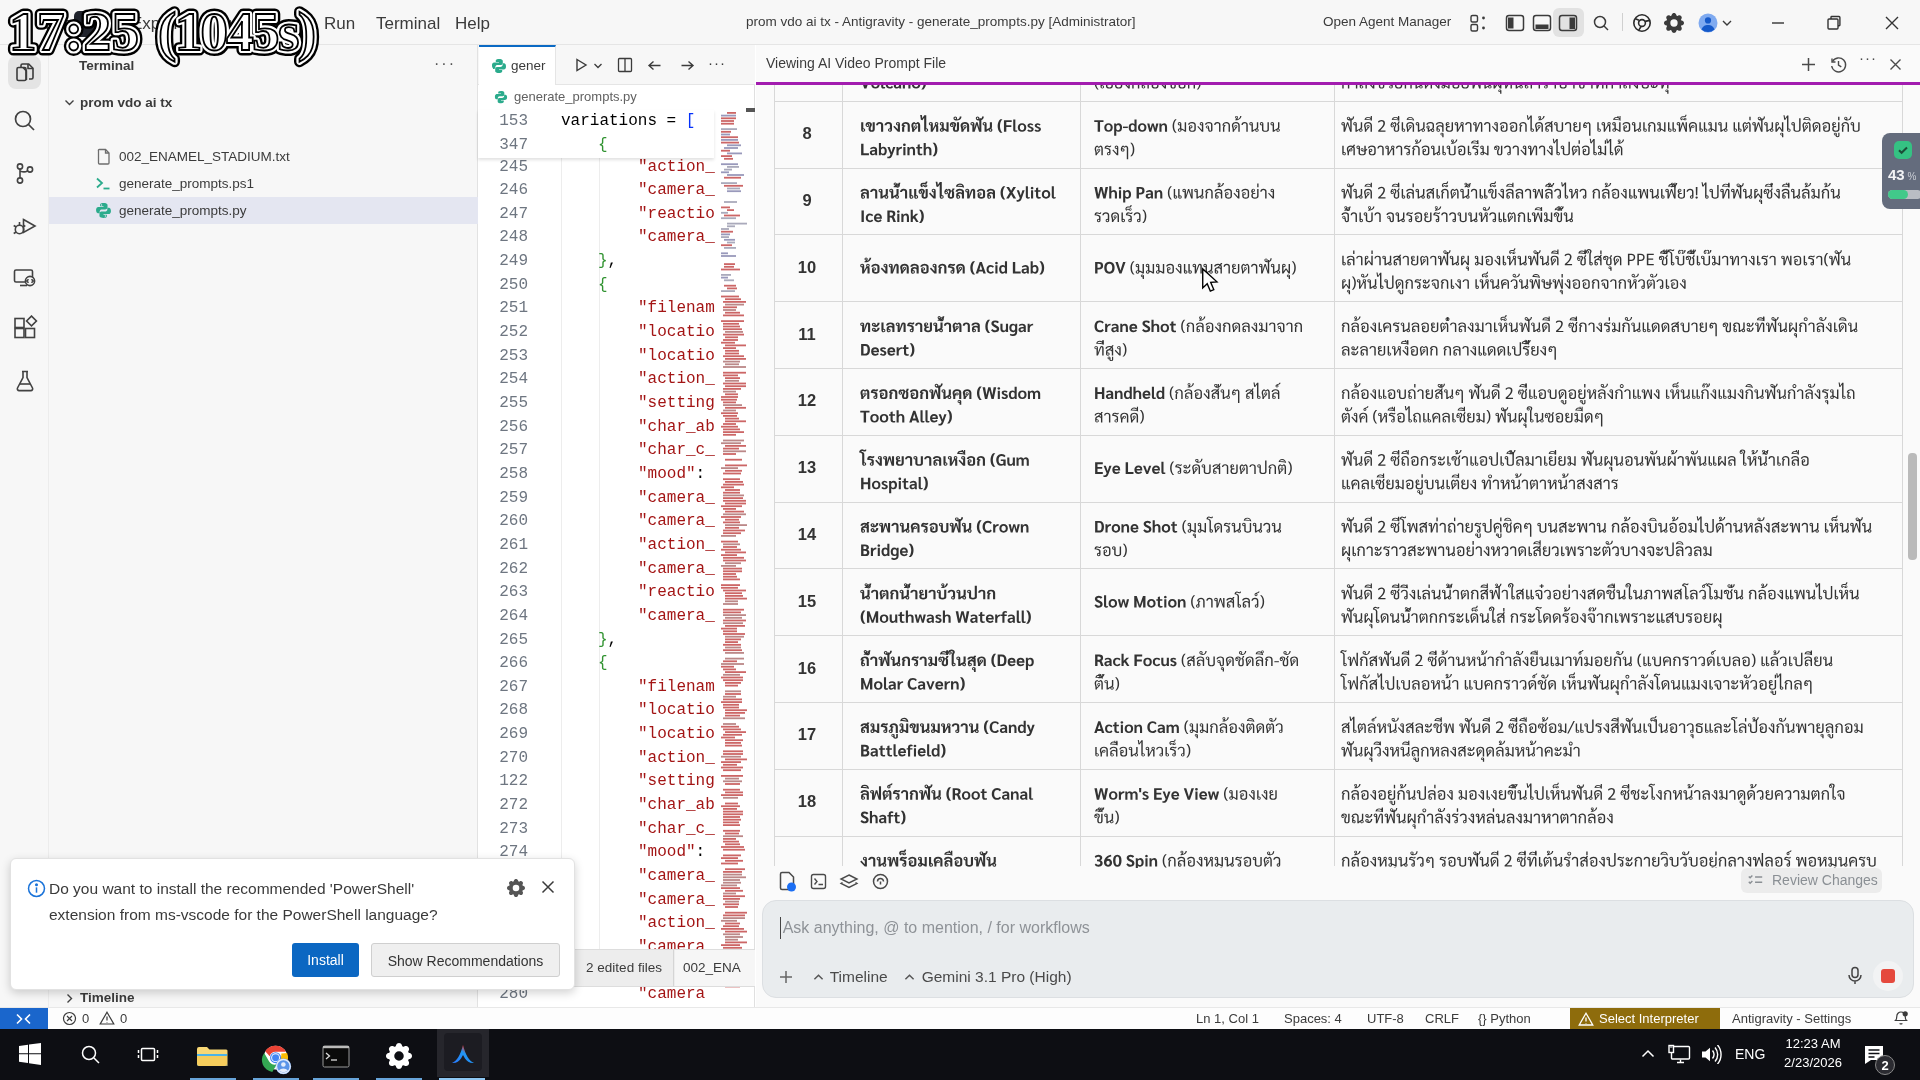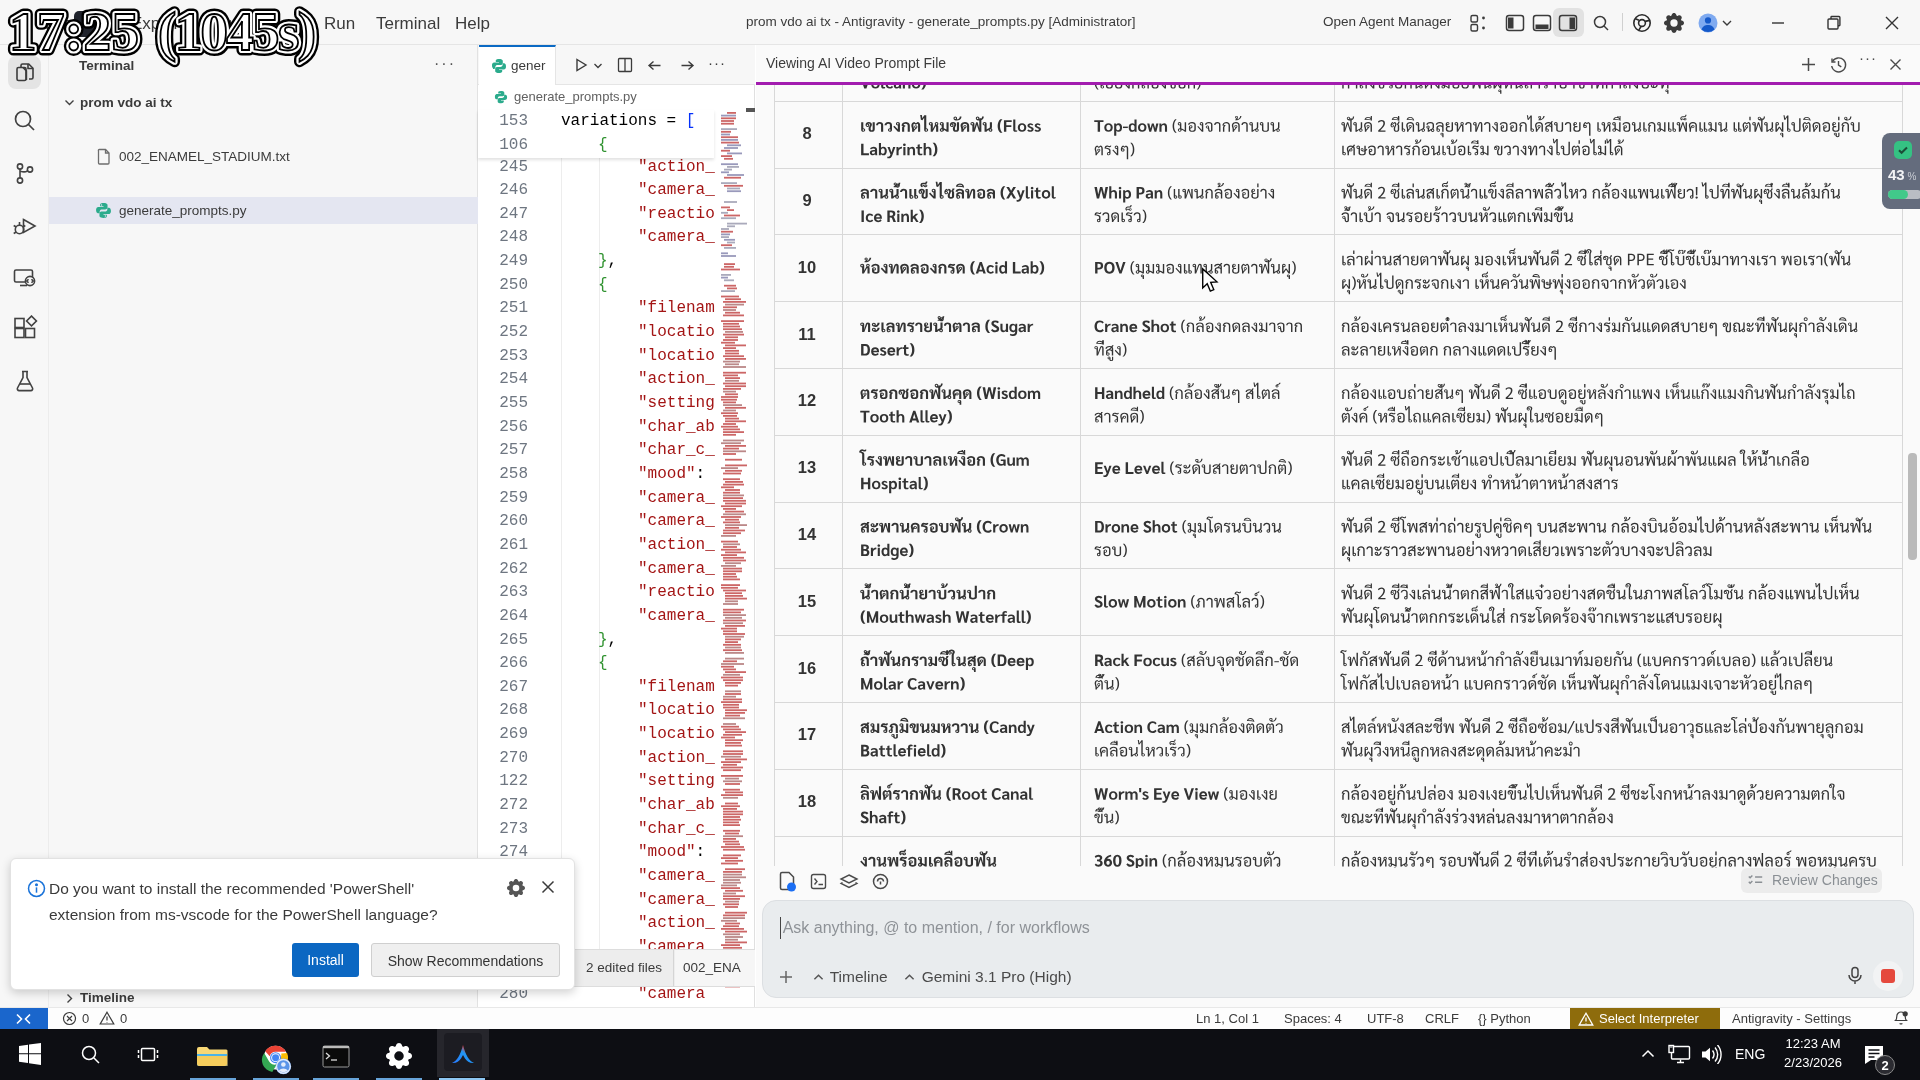--- a/index.html
+++ b/index.html
@@ -178,20 +178,27 @@
         </svg>
         <span class="lbl" style="left:31px;font-weight:bold">prom vdo ai tx</span>
       </div>
 <div class="srow" style="top:98px">
         <svg style="position:absolute;left:47px;top:5px" width="16" height="17" viewBox="0 0 16 17" fill="none" stroke="#6d6d6d" stroke-width="1.3">
           <path d="M3.5 1.5h6L13 5v10a1 1 0 01-1 1H3.5a1 1 0 01-1-1v-12a1 1 0 011-1.5z"></path>
           <path d="M9.5 1.5V5H13"></path>
         </svg>
         <span class="lbl">002_ENAMEL_STADIUM.txt</span>
       </div>
+<div class="srow" style="top:125px">
+        <svg style="position:absolute;left:46px;top:6px" width="17" height="15" viewBox="0 0 17 15" fill="none" stroke="#2bab8c" stroke-width="1.8">
+          <path d="M2 2.5l5 4.5-5 4.5"></path>
+          <path d="M8.5 12.5h6"></path>
+        </svg>
+        <span class="lbl">generate_prompts.ps1</span>
+      </div>
 <div class="srow sel" style="top:152px">
         <svg style="position:absolute;left:46px;top:5px" width="17" height="17" viewBox="0 0 16 16" fill="#2bab8c">
           <path d="M7.9 1C4.9 1 4.8 2.3 4.8 2.8v1.3H8v.5H3.4S1 4.4 1 7.6s2.1 3.1 2.1 3.1h1.3V9.2S4.3 7 6.7 7h3.1s2-.05 2-2V3S12.1 1 7.9 1zM6.2 2.2a.62.62 0 110 1.24.62.62 0 010-1.24z"></path>
           <path d="M8.1 15c3 0 3.1-1.3 3.1-1.8v-1.3H8v-.5h4.6s2.4.2 2.4-3-2.1-3.1-2.1-3.1h-1.3v1.5S11.7 9 9.3 9H6.2s-2 .05-2 2v2S3.9 15 8.1 15zm1.7-1.2a.62.62 0 110-1.24.62.62 0 010 1.24z"></path>
         </svg>
         <span class="lbl">generate_prompts.py</span>
       </div>
 <div class="abs" style="left:0px;top:940px;width:430px;height:1px;background:#ddd"></div>
 <svg style="position:absolute;left:14px;top:947px" width="13" height="13" viewBox="0 0 13 13" fill="none" stroke="#424242" stroke-width="1.4">
         <path d="M4.5 2.5l4 4-4 4"></path>
@@ -303,21 +310,21 @@
       <div class="cod str" style="left:160px;top:869.3px">"action_</div>
       <div class="gut" style="top:892.9px">278</div>
       <div class="cod str" style="left:160px;top:892.9px">"camera_</div>
       <div class="gut" style="top:916.6px">279</div>
       <div class="cod str" style="left:160px;top:916.6px">"reactio</div>
       <div class="gut" style="top:940.2px">280</div>
       <div class="cod str" style="left:160px;top:940.2px">"camera</div>
 <div id="sticky">
  <div class="gut" style="top:2px">153</div>
         <div class="cod" style="left:83px;top:2px">variations = <span class="blu">[</span></div>
- <div class="gut" style="top:26px">106</div>
+ <div class="gut" style="top:26px">347</div>
         <div class="cod" style="left:120px;top:26px"><span class="brk">{</span></div>
 </div>
 <svg style="position:absolute;left:241px;top:65px" width="28" height="880" viewBox="0 0 28 880">
         <rect x="8" y="2" width="9" height="1.8" fill="#c66"></rect>
         <rect x="2" y="4.7" width="15" height="1.8" fill="#99b"></rect>
         <rect x="2" y="7.4" width="15" height="1.8" fill="#c66"></rect>
         <rect x="2" y="10.100000000000001" width="13" height="1.8" fill="#c66"></rect>
         <rect x="2" y="12.8" width="13" height="1.8" fill="#c66"></rect>
         <rect x="2" y="18.2" width="16" height="1.8" fill="#aab"></rect>
         <rect x="2" y="20.9" width="10" height="1.8" fill="#c66"></rect>

